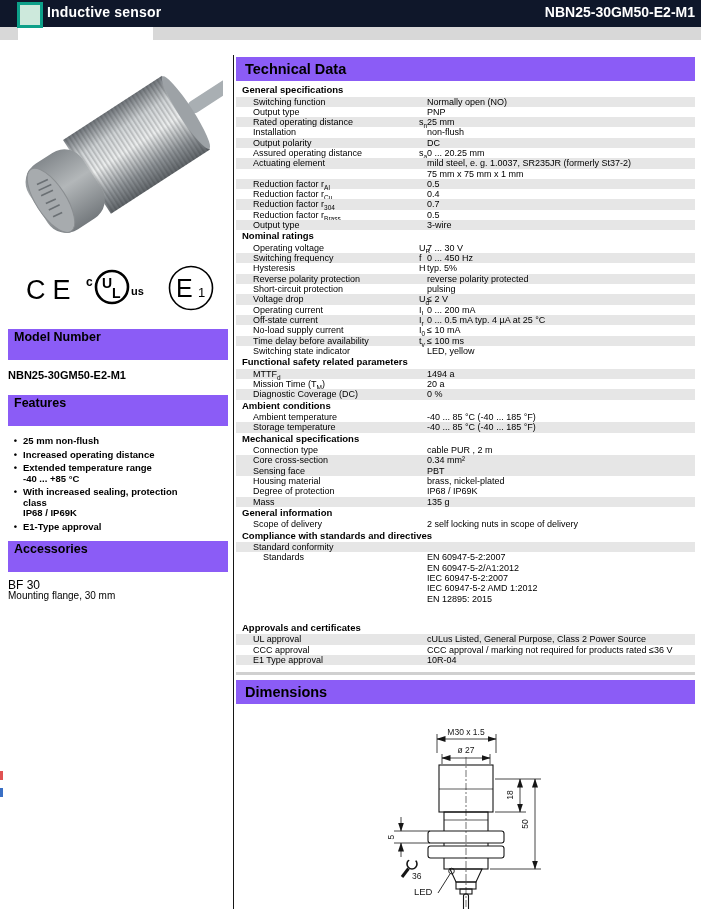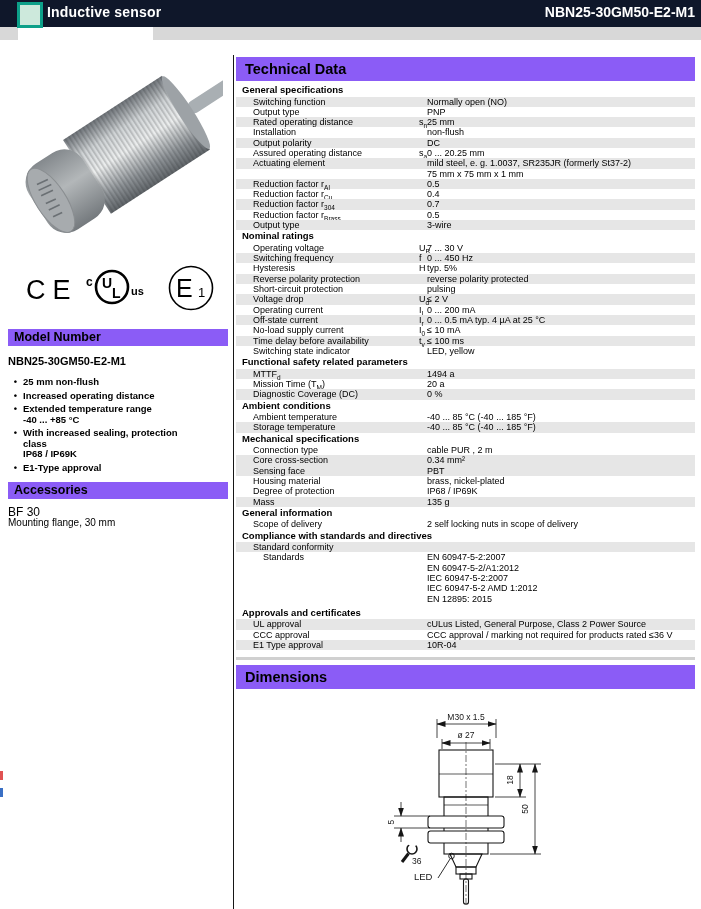--- a/index.html
+++ b/index.html
@@ -15,25 +15,25 @@
   .substrip-patch{position:absolute;left:18px;top:0;width:135px;height:13px;background:#fff;}
   .brand-logo{position:absolute;left:17px;top:2px;width:26px;height:26px;background:#cde9dc;border:3px solid #0da089;}
   .vdiv{position:absolute;left:233px;top:55px;width:1px;height:854px;background:#161616;}
 
   
   .left-col{position:absolute;left:0;top:57px;width:233px;}
   .right-col{position:absolute;left:236px;top:57px;width:459px;}
 
   .bar{background:#8b5cf6;font-weight:bold;}
   .main-bar{height:24px;line-height:24px;font-size:14.5px;padding-left:9px;margin-bottom:3px;}
-  .side-bar{height:17px;line-height:17px;font-size:12.5px;padding-left:6px;margin:0 5px 0 8px;}
+  .side-bar{height:31px;line-height:17px;font-size:12.5px;padding-left:6px;margin:0 5px 0 8px;}
 
   
   .t-sec-title{font-size:9.5px;font-weight:bold;line-height:12.5px;padding-left:6px;}
-  .t-sec-title.gap{margin-top:3px;}
+  .t-sec-title.gap{margin-top:18px;}
   .t-line{position:relative;height:10.3px;line-height:10.4px;font-size:9px;padding-left:17px;white-space:nowrap;}
   .t-line.gray{background:#e6e6e6;}
   .t-line.indent{padding-left:27px;}
   .t-line .sym{position:absolute;left:183px;top:0;}
   .t-line .val{position:absolute;left:191px;top:0;}
   .t-line sub{font-size:6.5px;line-height:1;}
   .end-rule{height:3px;background:#d0d0d0;margin-top:7px;}
   .dim-bar{margin-top:5px;}
 
   
@@ -122,20 +122,21 @@
       <g>
         <circle cx="179" cy="31" r="21.5" fill="none" stroke="#000" stroke-width="1.6"></circle>
         <text x="164" y="40" font-size="25">E</text>
         <text x="186" y="40" font-size="13">1</text>
       </g>
     </svg>
 
     <div class="bar side-bar" style="margin-top:6px;">Model Number</div>
     <div class="model-no">NBN25-30GM50-E2-M1</div>
 
+    <div class="bar side-bar features-bar">Features</div>
     <div class="feat-list" id="feat-list">
         <div class="feat">
           <span class="feat-b">•</span>
           <div class="feat-t">
             <div>25 mm non-flush</div>
           </div>
         </div>
         <div class="feat">
           <span class="feat-b">•</span>
           <div class="feat-t">

